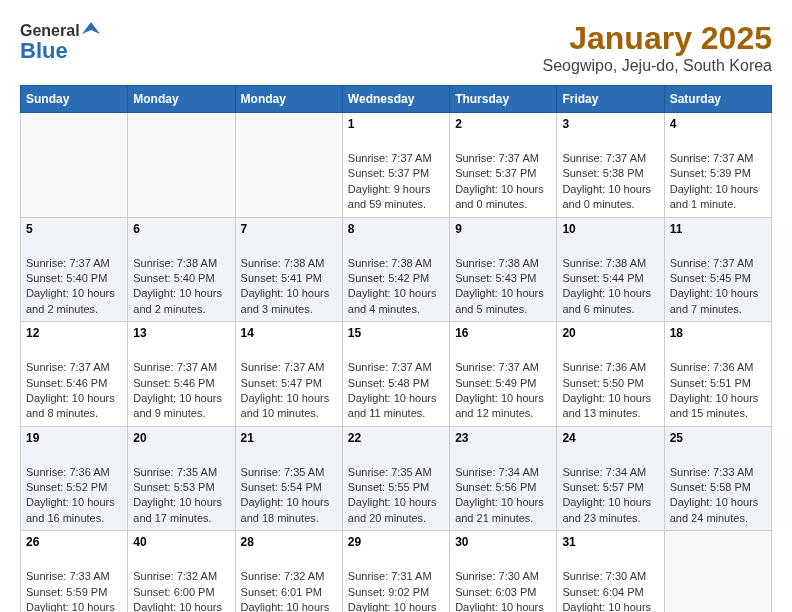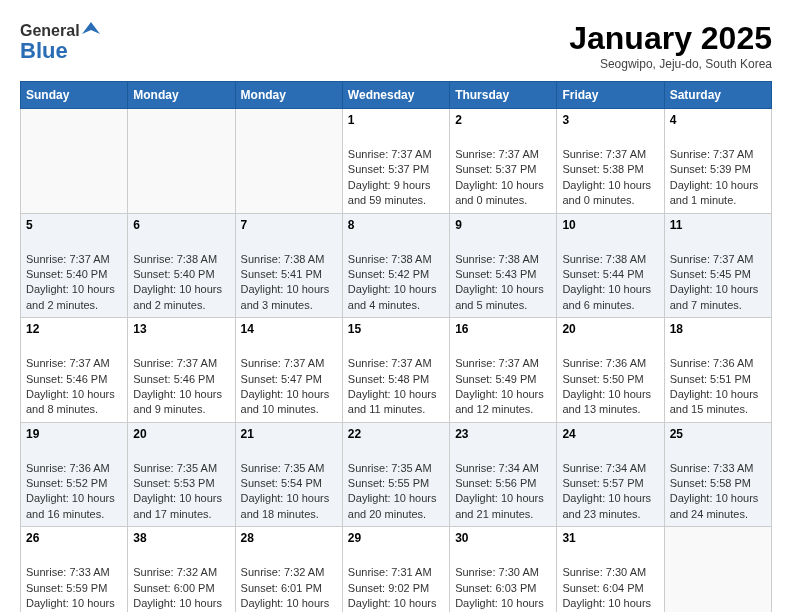--- a/index.html
+++ b/index.html
@@ -22,24 +22,24 @@
       align-items: flex-start;
     }
     .logo-general { color: #333; font-weight: bold; }
     .logo-blue { color: #2a6db5; }
     .title-area {
       text-align: right;
     }
     .calendar-title {
       font-size: 32px;
       font-weight: bold;
-      color: #000000;
+      color: #a16207;
     }
     .calendar-subtitle {
-      font-size: 12px;
+      font-size: 16px;
       color: #444;
     }
     .calendar {
       width: 100%;
       border-collapse: collapse;
       font-size: 11px;
       padding-left: 11px;
     }
     .calendar th {
       background-color: #2a6db5;
@@ -271,21 +271,21 @@
         </td>
       </tr>
       <tr>
         <td>
           <span class="day-number">26</span>
           <div class="day-info" style="white-space: pre-line;">Sunrise: 7:33 AM
 Sunset: 5:59 PM
 Daylight: 10 hours and 26 minutes.</div>
         </td>
         <td>
-          <span class="day-number">38</span>
+          <span class="day-number">40</span>
           <div class="day-info" style="white-space: pre-line;">Sunrise: 7:32 AM
 Sunset: 6:00 PM
 Daylight: 10 hours and 27 minutes.</div>
         </td>
         <td>
           <span class="day-number">28</span>
           <div class="day-info" style="white-space: pre-line;">Sunrise: 7:32 AM
 Sunset: 6:01 PM
 Daylight: 10 hours and 29 minutes.</div>
         </td>

